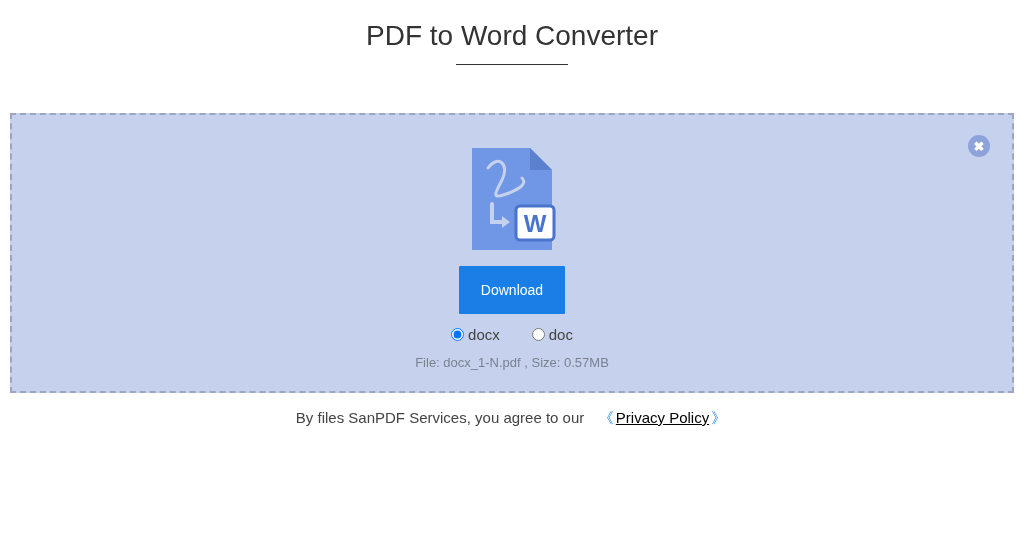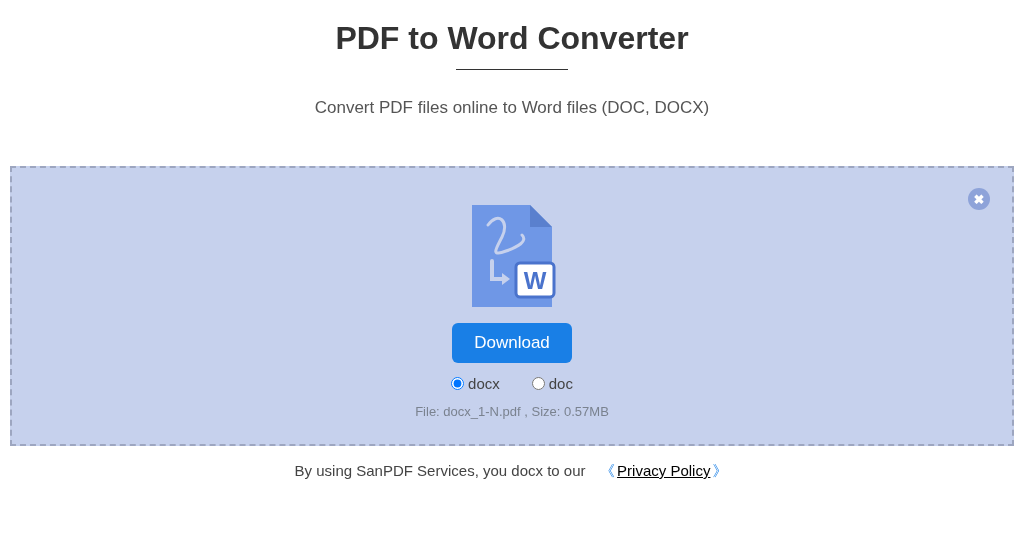--- a/index.html
+++ b/index.html
@@ -8,22 +8,22 @@
       height: 534px;
       font-family: -apple-system, BlinkMacSystemFont, "Segoe UI", Arial, sans-serif;
       background: #fff;
       overflow: hidden;
     }
     .header {
       text-align: center;
       padding-top: 20px;
     }
     .title {
-      font-size: 32px;
-      font-weight: 700;
+      font-size: 28px;
+      font-weight: 400;
       color: #333;
     }
     .title-underline {
       width: 112px;
       height: 1px;
       background: #333;
       margin: 12px auto 0 auto;
     }
     .subtitle {
       margin-top: 28px;
@@ -61,23 +61,23 @@
       width: 92px;
       height: 110px;
       position: relative;
       margin-top: 8px;
       margin-bottom: 12px;
     }
     .download-btn {
       background: #197fe6;
       color: #fff;
       border: none;
-      font-size: 17px;
-      padding: 10px 22px;
-      border-radius: 6px;
+      font-size: 14px;
+      padding: 16px 22px;
+      border-radius: 1px;
       cursor: pointer;
     }
     .radio-row {
       margin-top: 12px;
       display: flex;
       gap: 32px;
       align-items: center;
       font-size: 15px;
       color: #444;
     }
@@ -109,21 +109,20 @@
       color: #197fe6;
       margin: 0 2px;
     }
   </style>
 </head>
 <body>
 
 <div class="header">
   <div class="title">PDF to Word Converter</div>
   <div class="title-underline"></div>
-  <div class="subtitle">Convert PDF files online to Word files (DOC, DOCX)</div>
 </div>
 
 <div class="drop-area">
   <div class="close-btn">
     <span>✖</span>
   </div>
 
   <div class="file-icon">
     <svg width="92" height="110" viewBox="0 0 92 110">
 
@@ -150,16 +149,16 @@
     <label>
       <input type="radio" name="fmt" style="">
       <span>doc</span>
     </label>
   </div>
 
   <div class="file-info">File: docx_1-N.pdf , Size: 0.57MB</div>
 </div>
 
 <div class="footer">
-  <span>By using SanPDF Services, you docx to our</span>
+  <span>By files SanPDF Services, you agree to our</span>
   &nbsp;
   <span class="brackets">《</span><a href="#">Privacy Policy</a><span class="brackets">》</span>
 </div>
 
 </body></html>

